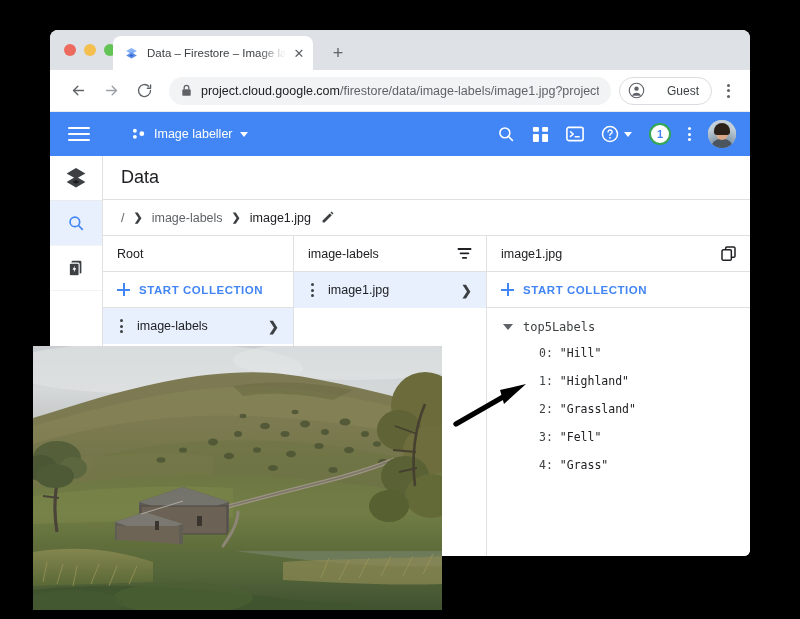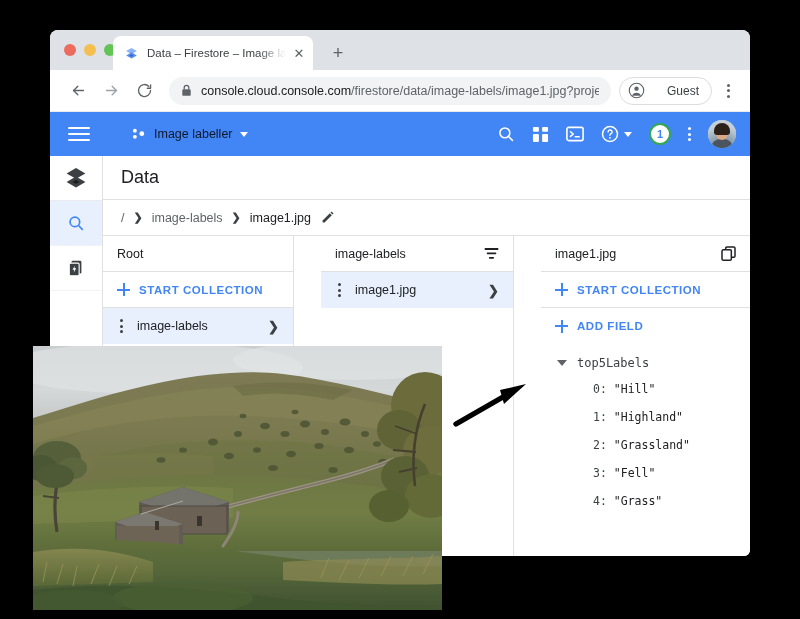--- a/index.html
+++ b/index.html
@@ -171,21 +171,21 @@
     font-size: 17px;
     letter-spacing: .1px;
     color: #ffffff;
     white-space: nowrap;
   }
   .proj-chip {
     display: flex; align-items: center; gap: 7px;
     margin-left: 22px;
     white-space: nowrap;
   }
-  .proj-name { font-size: 12.5px; color: #0f172a; }
+  .proj-name { font-size: 12.5px; color: #ffffff; }
   .caret-down {
     width: 0; height: 0;
     border-left: 4.5px solid transparent;
     border-right: 4.5px solid transparent;
     border-top: 5px solid #ffffff;
     display: block;
   }
   .gcp-spacer { flex: 1 1 auto; }
   .gcp-icons { display: flex; align-items: center; gap: 17px; }
   .gcp-ico { display:flex; align-items:center; justify-content:center; color:#fff; }
@@ -264,21 +264,21 @@
     border-bottom: 1px solid #e0e0e0;
     box-sizing: border-box;
     font-size: 12.5px;
   }
   .crumb-root { color: #5f6368; }
   .crumb-sep { color: #3c4043; font-weight: bold; font-size: 11px; }
   .crumb-link { color: #5f6368; }
   .crumb-cur { color: #202124; }
   .pencil { display:flex; align-items:center; margin-left: 1px; }
 
-  .panels { flex: 1 1 auto; display: flex; min-height: 0; gap: 27px; }
+  .panels { flex: 1 1 auto; display: flex; min-height: 0; }
   .panel { display: flex; flex-direction: column; min-width: 0; }
   .panel.p1 { width: 190px; flex: 0 0 auto; border-right: 1px solid #e0e0e0; }
   .panel.p2 { width: 192px; flex: 0 0 auto; border-right: 1px solid #e0e0e0; }
   .panel.p3 { flex: 1 1 auto; }
 
   .panel-head {
     height: 36px;
     display: flex; align-items: center;
     padding: 0 14px;
     box-sizing: border-box;
@@ -419,21 +419,21 @@
         </svg>
       </span>
 
       <div class="omnibox">
         <span class="lock-ico">
           <svg width="11" height="13" viewBox="0 0 14 17">
             <rect x="1.5" y="7" width="11" height="8.5" rx="1.6" fill="#5f6368"></rect>
             <path d="M4 7V4.7a3 3 0 0 1 6 0V7" fill="none" stroke="#5f6368" stroke-width="1.7"></path>
           </svg>
         </span>
-        <span class="url"><span class="strong">console.cloud.console.com</span><span class="dim">/firestore/data/image-labels/image1.jpg?project=…</span></span>
+        <span class="url"><span class="strong">project.cloud.google.com</span><span class="dim">/firestore/data/image-labels/image1.jpg?project=…</span></span>
       </div>
 
       <div class="guest">
         <span style="display:flex">
           <svg width="17" height="17" viewBox="0 0 24 24">
             <circle cx="12" cy="12" r="10.2" fill="none" stroke="#5f6368" stroke-width="1.6"></circle>
             <circle cx="12" cy="9.4" r="3.1" fill="#5f6368"></circle>
             <path d="M5.6 19.4a6.9 6.9 0 0 1 12.8 0" fill="#5f6368"></path>
           </svg>
         </span>
@@ -609,24 +609,20 @@
               <span class="ph-ico">
                 <svg width="15" height="15" viewBox="0 0 18 18">
                   <rect x="5.6" y="1.2" width="11.2" height="12.4" rx="1.5" fill="none" stroke="#202124" stroke-width="1.8"></rect>
                   <rect x="1.2" y="4.6" width="11.2" height="12.4" rx="1.5" fill="#ffffff" stroke="#202124" stroke-width="1.8"></rect>
                 </svg>
               </span>
             </div>
             <div class="action-row">
               <span class="plus-ico"></span>
               <span>START COLLECTION</span>
-            </div>
-            <div class="action-row" style="border-bottom:none;">
-              <span class="plus-ico"></span>
-              <span>ADD FIELD</span>
             </div>
 
             <div class="fields">
               <div class="field-parent">
                 <span class="tri-down"></span>
                 <span>top5Labels</span>
               </div>
               <div class="field-item">
                 <span class="fkey">0:</span>
                 <span class="fval">"Hill"</span>

